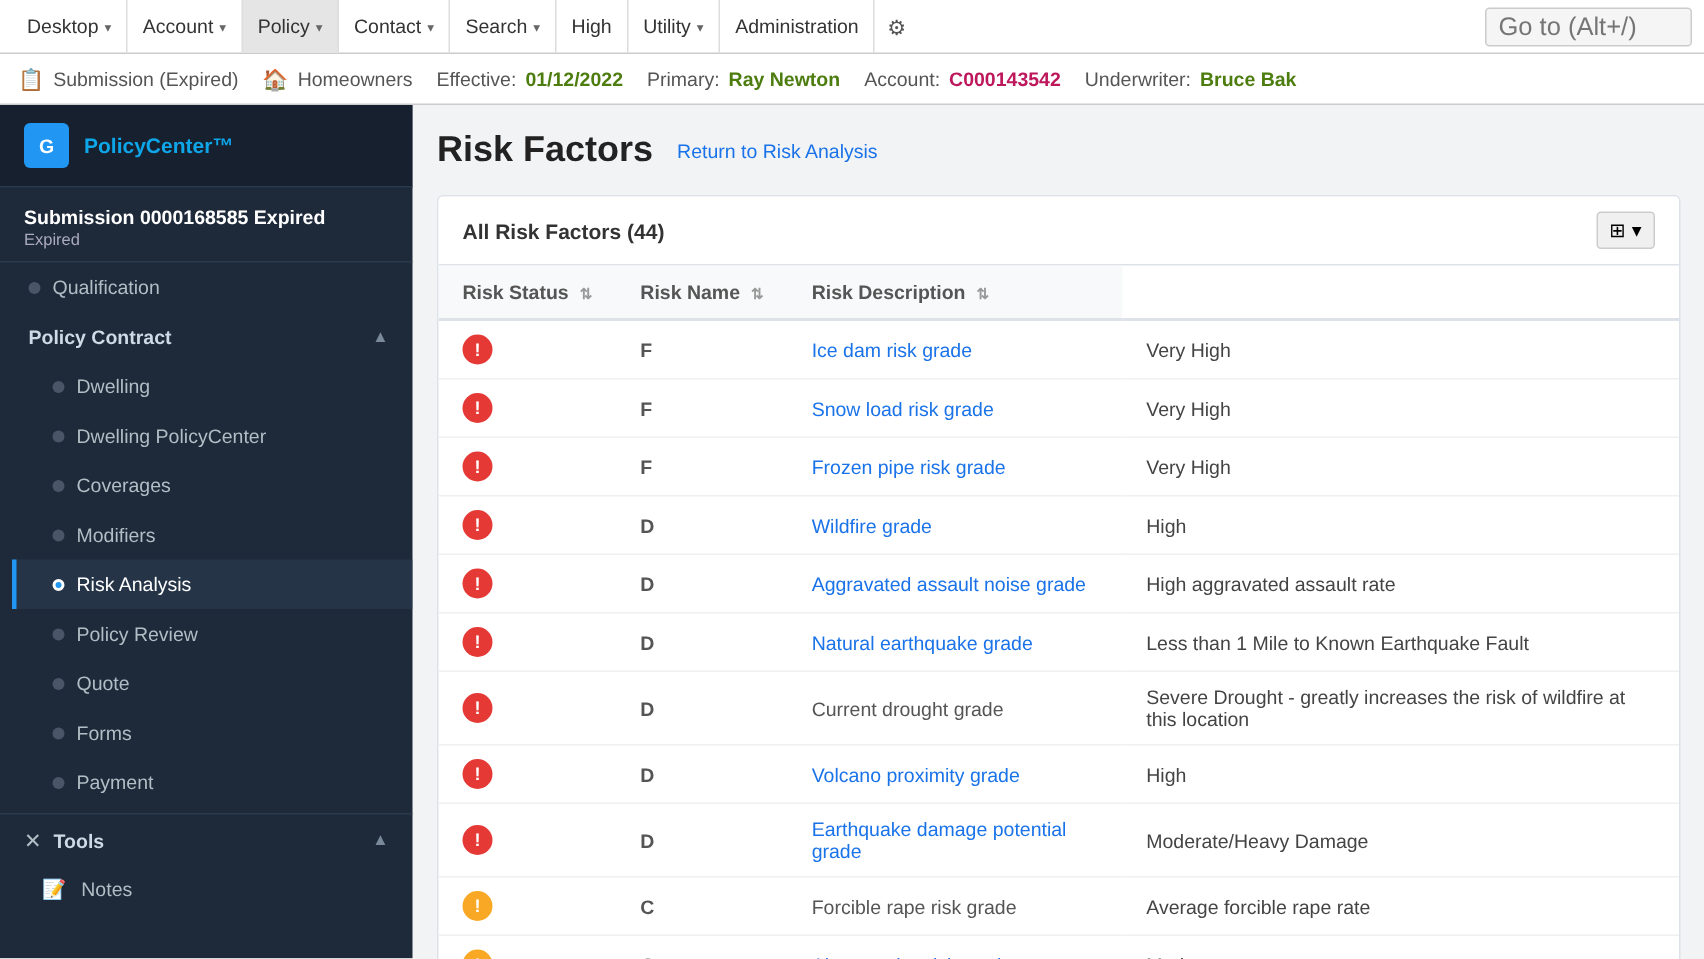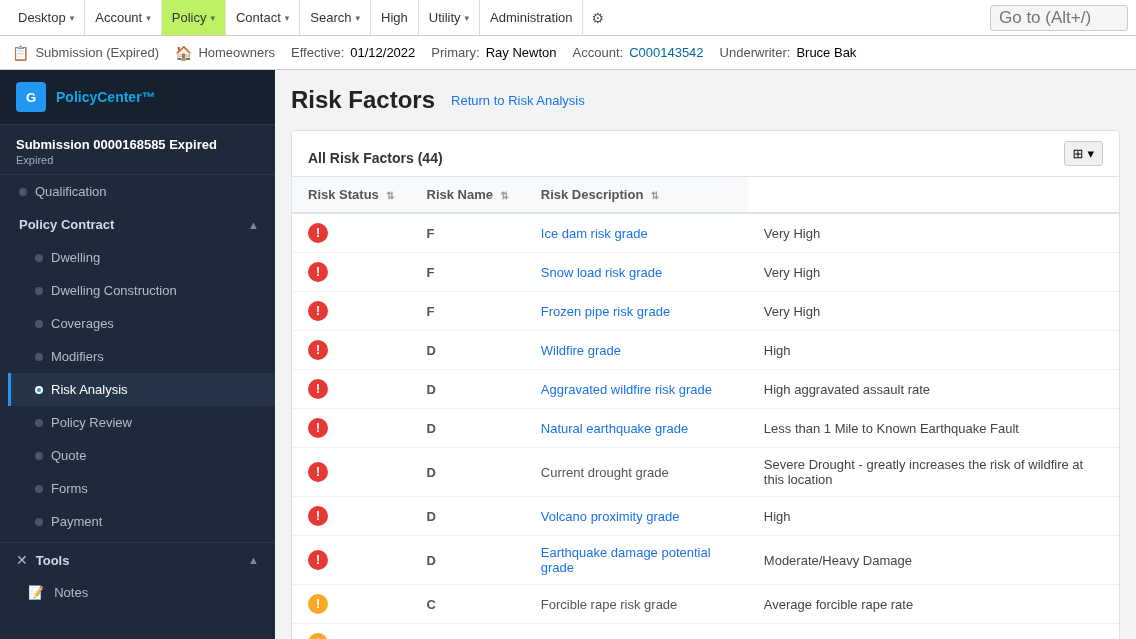--- a/index.html
+++ b/index.html
@@ -13,21 +13,21 @@
       align-items: center;
       height: 36px;
       padding: 0 8px;
       gap: 0;
     }
     .nav-item {
       display: flex; align-items: center; padding: 0 10px; height: 100%; cursor: pointer;
       font-size: 13px; color: #333; white-space: nowrap; border-right: 1px solid #ddd;
     }
     .nav-item .chevron { margin-left: 4px; font-size: 9px; color: #666; }
-    .nav-item.active { background: #bef264; }
+    .nav-item.active { background: #e5e5e5; }
     .nav-search-box {
       margin-left: auto; display: flex; align-items: center;
       background: #f5f5f5; border: 1px solid #ccc; border-radius: 3px;
       padding: 2px 8px; height: 26px;
     }
     .nav-search-box input { background: transparent; border: none; outline: none; font-size: 17px; width: 120px; }
     .settings-icon { padding: 0 8px; cursor: pointer; font-size: 14px; color: #555; }
 
     
     .breadcrumb-bar {
@@ -36,23 +36,23 @@
       display: flex;
       align-items: center;
       height: 34px;
       padding: 0 12px;
       gap: 16px;
       font-size: 12px;
       color: #333;
     }
     .breadcrumb-item { display: flex; align-items: center; gap: 6px; }
     .breadcrumb-item .icon { font-size: 14px; }
-    .bc-link { color: #0369a1; cursor: pointer; text-decoration: none; }
+    .bc-link { color: #be185d; cursor: pointer; text-decoration: none; font-weight: bold; }
     .bc-label { color: #555; }
-    .bc-value { color: #000000; font-weight: normal; }
+    .bc-value { color: #4d7c0f; font-weight: bold; }
 
     
     .main-layout { display: flex; flex: 1; overflow: hidden; }
 
     
     .sidebar {
       width: 275px; min-width: 275px;
       background: #1e2a3a;
       color: #cdd5e0;
       display: flex; flex-direction: column;
@@ -124,21 +124,21 @@
     .page-header-link { color: #1a73e8; font-size: 13px; cursor: pointer; text-decoration: none; }
 
     
     .table-container {
       background: #fff;
       border: 1px solid #dde2e8;
       border-radius: 4px;
       overflow: hidden;
     }
     .table-toolbar {
-      display: flex; align-items: flex-end; justify-content: space-between;
+      display: flex; align-items: center; justify-content: space-between;
       padding: 10px 16px;
       border-bottom: 1px solid #dde2e8;
       background: #fff;
     }
     .table-title { font-size: 14px; font-weight: 600; color: #333; }
     .table-controls { display: flex; align-items: center; gap: 8px; }
     .grid-icon-btn {
       background: #f0f0f0; border: 1px solid #ccc; border-radius: 3px;
       padding: 4px 8px; cursor: pointer; display: flex; align-items: center; gap: 4px;
       font-size: 13px;
@@ -262,21 +262,21 @@
         <span class="sidebar-section-arrow">▲</span>
       </div>
 
       <div class="sidebar-sub">
         <div class="sidebar-nav-item" style="padding-left:24px">
           <span class="dot"></span>
           <span>Dwelling</span>
         </div>
         <div class="sidebar-nav-item" style="padding-left:24px">
           <span class="dot"></span>
-          <span>Dwelling Construction</span>
+          <span>Dwelling PolicyCenter</span>
         </div>
         <div class="sidebar-nav-item" style="padding-left:24px">
           <span class="dot"></span>
           <span>Coverages</span>
         </div>
         <div class="sidebar-nav-item" style="padding-left:24px">
           <span class="dot"></span>
           <span>Modifiers</span>
         </div>
         <div class="sidebar-nav-item active" style="padding-left:24px">
@@ -383,21 +383,21 @@
               </td>
               <td class="risk-grade">D</td>
               <td class="risk-name"><a href="#">Wildfire grade</a></td>
               <td class="risk-desc">High</td>
             </tr>
             <tr>
               <td class="risk-status">
                 <div class="status-dot red">!</div>
               </td>
               <td class="risk-grade">D</td>
-              <td class="risk-name"><a href="#">Aggravated wildfire risk grade</a></td>
+              <td class="risk-name"><a href="#">Aggravated assault noise grade</a></td>
               <td class="risk-desc">High aggravated assault rate</td>
             </tr>
             <tr>
               <td class="risk-status">
                 <div class="status-dot red">!</div>
               </td>
               <td class="risk-grade">D</td>
               <td class="risk-name"><a href="#">Natural earthquake grade</a></td>
               <td class="risk-desc">Less than 1 Mile to Known Earthquake Fault</td>
             </tr>

